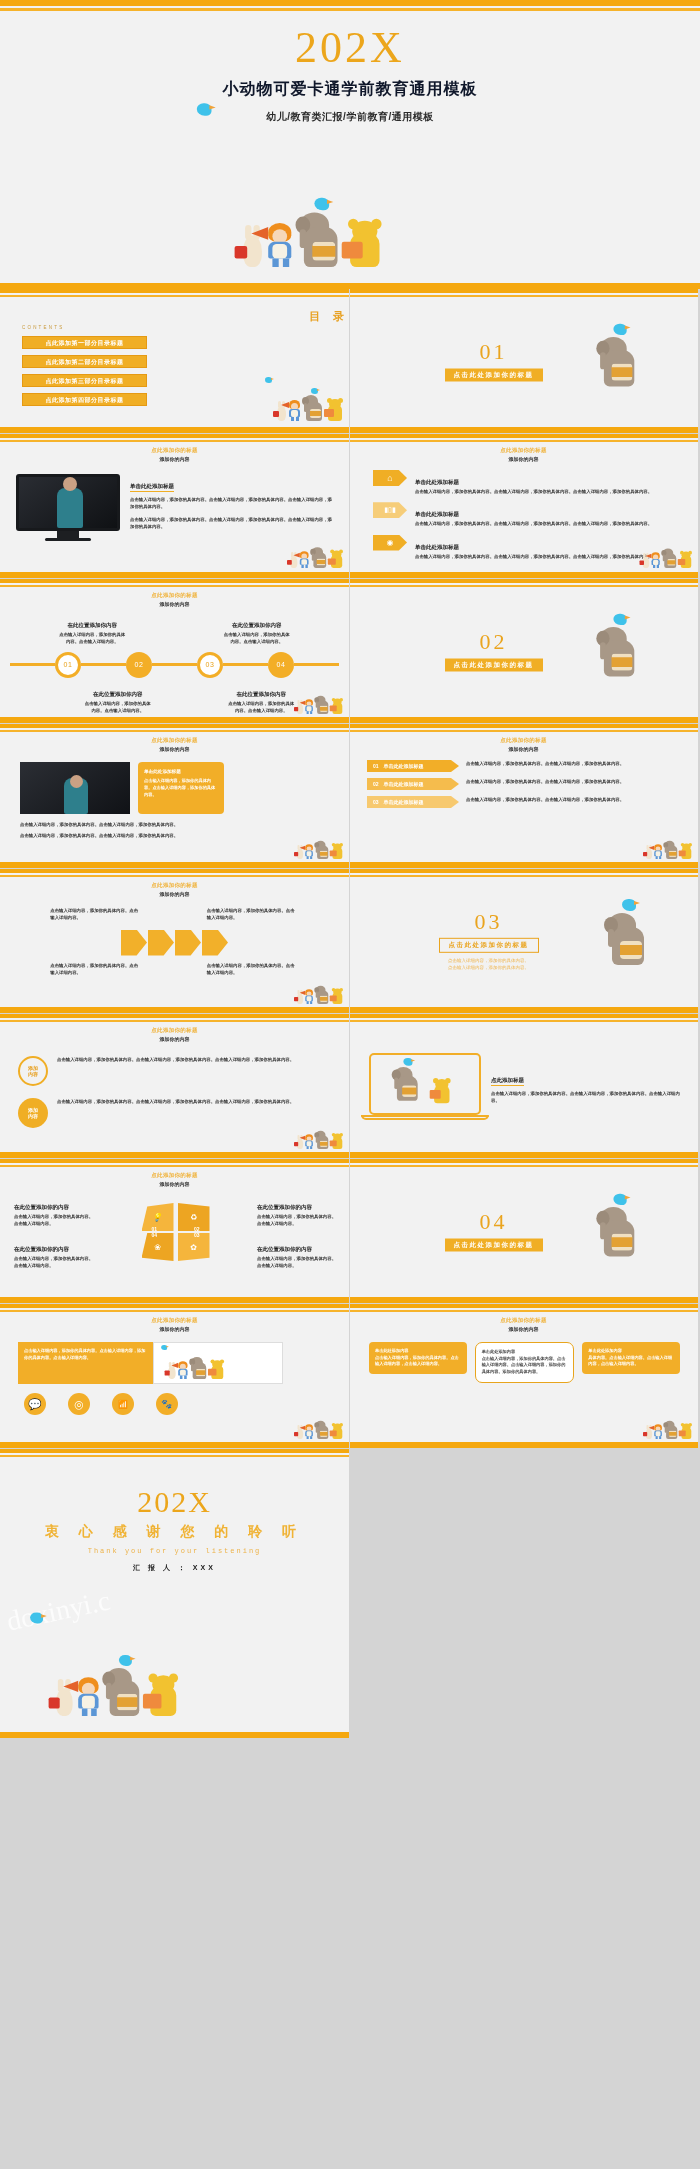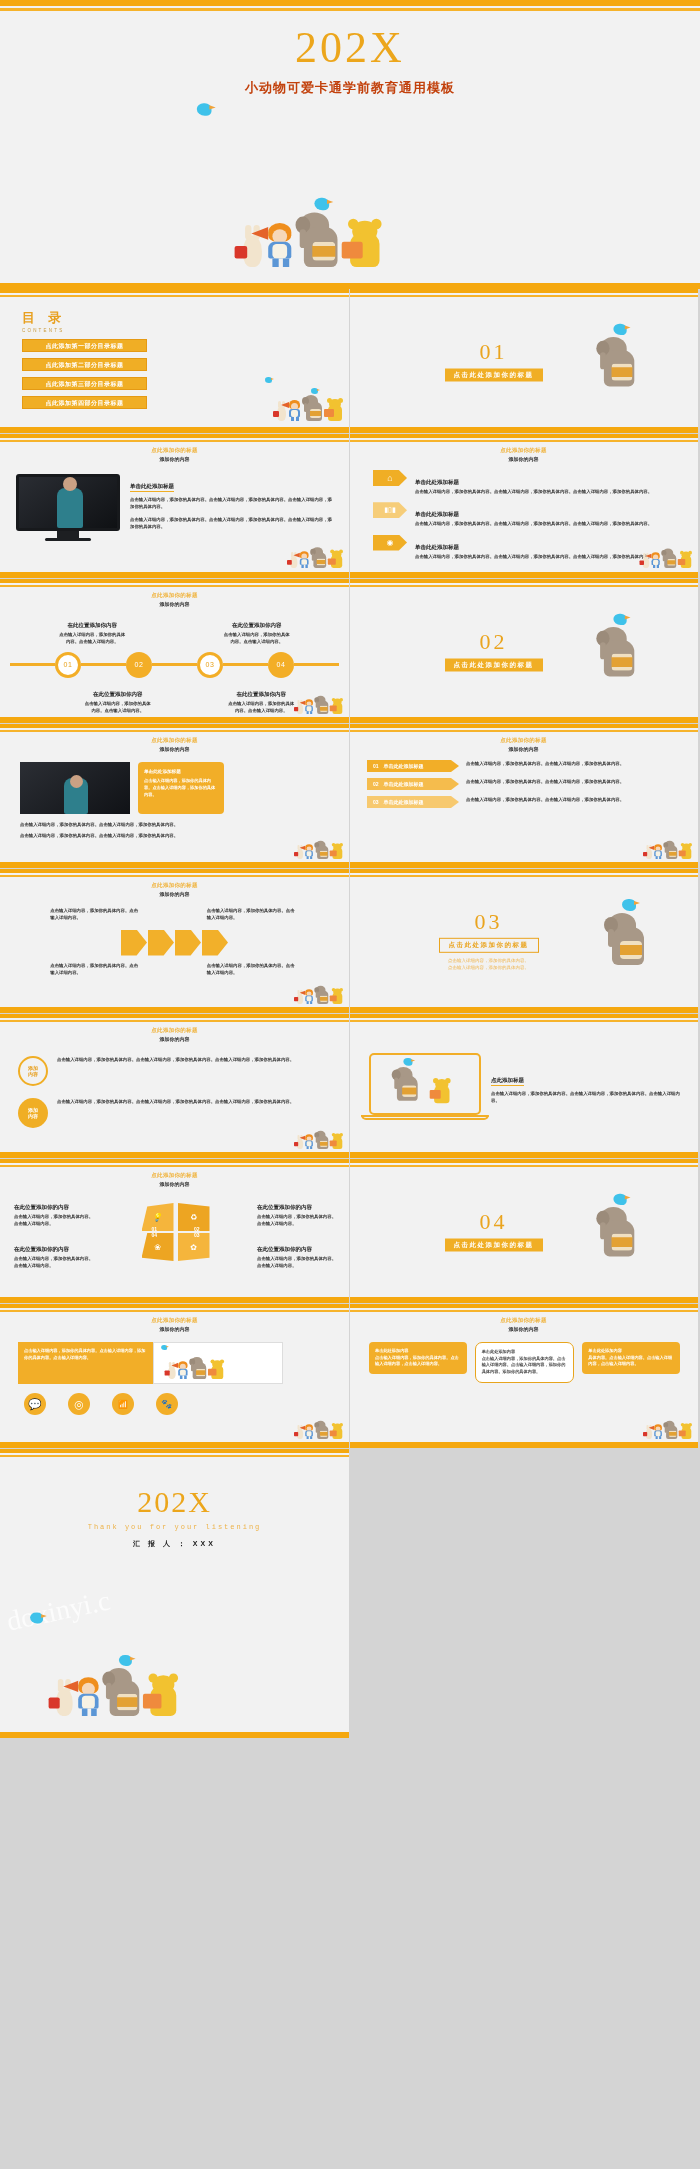--- a/index.html
+++ b/index.html
@@ -28,39 +28,39 @@
 
   .bar-top.thin  { height:4px;}
   .bar-top2.thin { height:2px; top:6px;}
 
   
   .cover-year {
     text-align:center; color:#eca61c; font-family:"Liberation Serif","DejaVu Serif",serif;
     font-size:44px; letter-spacing:3px; padding-top:26px; line-height:1;
   }
   .cover-title {
-    text-align:center; color:#c2410c; font-size:13px; font-weight:bold;
+    text-align:center; color:#0f172a; font-size:16px; font-weight:bold;
     letter-spacing:1px; margin-top:9px;
   }
   .cover-sub {
     text-align:center; color:#2b2b2b; font-size:10px; font-weight:bold;
     margin-top:10px; letter-spacing:0.5px;
   }
   .cover-author {
     text-align:center; color:#1a1a1a; font-size:11px; font-weight:bold;
     margin-top:12px; letter-spacing:4px;
   }
 
   
   .sec-title { text-align:center; color:#f0b33c; font-size:5.5px; font-weight:bold; margin-top:13px; letter-spacing:.3px;}
   .sec-sub   { text-align:center; color:#1f1f1f; font-size:5px; font-weight:bold; margin-top:2px;}
 
   
   .toc { padding:20px 0 0 22px;}
-  .toc-h { color:#e8a020; font-size:13px; font-weight:bold; letter-spacing:5px; font-family:"Liberation Serif",serif;}
+  .toc-h { color:#e8a020; font-size:11px; font-weight:bold; letter-spacing:5px; font-family:"Liberation Serif",serif;text-align:right;}
   .toc-en{ color:#c99a3c; font-size:4.5px; letter-spacing:2.2px; margin-top:1px;}
   .toc-item {
     margin-top:6px; width:125px; height:13px; line-height:13px;
     background:#f0ae25; border:1px solid #e59a14;
     color:#fff; font-size:6px; font-weight:bold; text-align:center; letter-spacing:.5px;
   }
 
   
   .divider-wrap { position:absolute; left:0; right:0; top:50%; transform:translateY(-50%); text-align:center;}
   .div-num { color:#eaa41e; font-size:22px; font-family:"Liberation Serif",serif; letter-spacing:3px; line-height:1;}
@@ -170,20 +170,21 @@
 </head>
 <body>
 
 <div class="sheet">
 
   <div class="slide full">
     <div class="bar-top"></div>
     <div class="bar-top2"></div>
     <div class="cover-year">202X</div>
     <div class="cover-title">小动物可爱卡通学前教育通用模板</div>
+    <div class="cover-sub">幼儿/教育类汇报/学前教育/通用模板</div>
 
     <div class="animals" style="left:243px; bottom:22px; transform:scale(2.1); transform-origin:bottom left;">
       <div class="bird" style="left:-22px; top:-52px;"></div>
       <div class="an rabbit">
           <div class="drumbox"></div>
         </div>
       <div class="an girl">
         <div class="horn"></div>
           <div class="hair"></div>
           <div class="face"></div>
@@ -986,20 +987,21 @@
   <div class="gap-h"></div>
 
   <div class="row" style="height:289px;">
     <div class="gap-v"></div>
 
     <div class="slide" style="width:349px;height:289px;float:left;">
       <div class="bar-top thin"></div>
         <div class="bar-top2 thin"></div>
       <div class="watermark">doxinyi.c</div>
       <div class="end-year">202X</div>
+      <div class="end-thanks">衷 心 感 谢 您 的 聆 听</div>
       <div class="end-en">Thank you for your listening</div>
       <div class="end-author">汇 报 人 ： XXX</div>
 
       <div class="animals" style="left:56px; bottom:22px; transform:scale(1.85); transform-origin:bottom left;">
         <div class="bird" style="left:-14px; top:-30px;"></div>
         <div class="an rabbit">
             <div class="drumbox"></div>
           </div>
         <div class="an girl">
             <div class="horn"></div>

